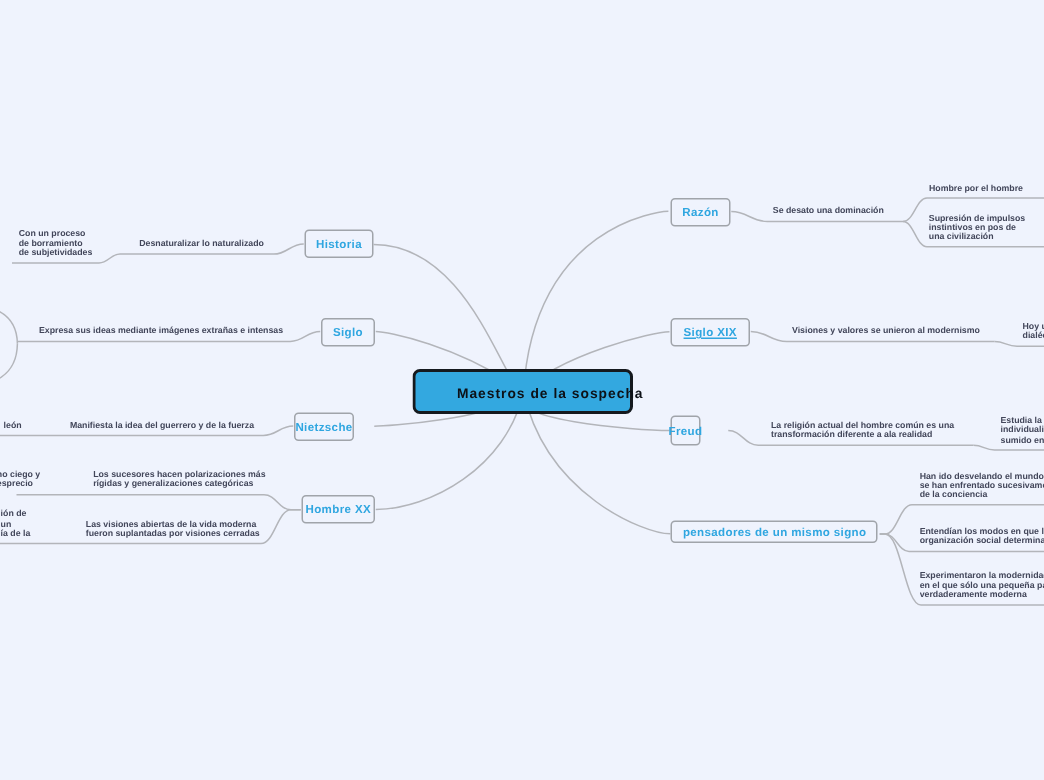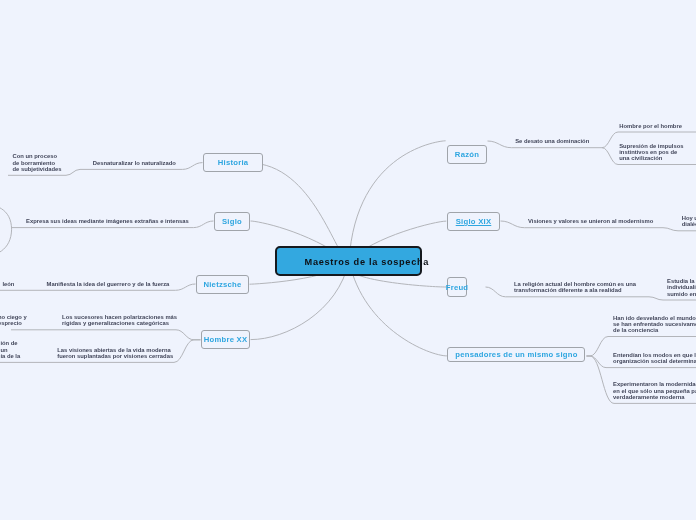--- a/index.html
+++ b/index.html
@@ -50,33 +50,33 @@
         <path d="M 696 300 L 663 300 C 656.7 300 655.3 296.8 649 296.8"></path>
         <path d="M 696 336.5 L 608 336.5 C 599.9 336.5 598.1 356 590 356 L 586.5 356"></path>
         <path d="M 696 367.6 L 606 367.6 C 598.8 367.6 597.2 356 590 356 L 586.5 356"></path>
         <path d="M 696 403.4 L 614 403.4 C 603.2 403.4 600.8 356 590 356 L 586.5 356"></path>
       </g>
   </svg>
   <div class="central" style="left:275.3px;top:246.3px;width:147px;height:29.4px;padding-left:36px;">
     <span>Maestros de la sospecha</span>
   </div>
   <div id="nodelayer">
-      <div class="node" style="left: 203px; top: 153px; width: 60px; height: 19px;">
+      <div class="node" style="left: 203px; top: 153px; width: 46px; height: 19px;">
         <span>Historia</span>
       </div>
       <div class="node" style="left: 214px; top: 212px; width: 36px; height: 19px;">
         <span>Siglo</span>
       </div>
-      <div class="node" style="left: 196px; top: 275px; width: 53px; height: 19px;">
+      <div class="node" style="left: 196px; top: 275px; width: 40px; height: 19px;">
         <span>Nietzsche</span>
       </div>
       <div class="node" style="left: 201px; top: 330px; width: 49px; height: 19px;">
         <span>Hombre XX</span>
       </div>
-      <div class="node" style="left: 447px; top: 132px; width: 40px; height: 19px; margin-top: 13px;">
+      <div class="node" style="left: 447px; top: 132px; width: 40px; height: 19px;">
         <span>Razón</span>
       </div>
       <div class="node" style="left: 447px; top: 212px; width: 53px; height: 19px; text-decoration: underline;">
         <span>Siglo XIX</span>
       </div>
       <div class="node" style="left: 447px; top: 277px; width: 20px; height: 20px;">
         <span>Freud</span>
       </div>
       <div class="node" style="left: 447.4px; top: 346.9px; width: 138.1px; height: 15px;">
         <span>pensadores de un mismo signo</span>

